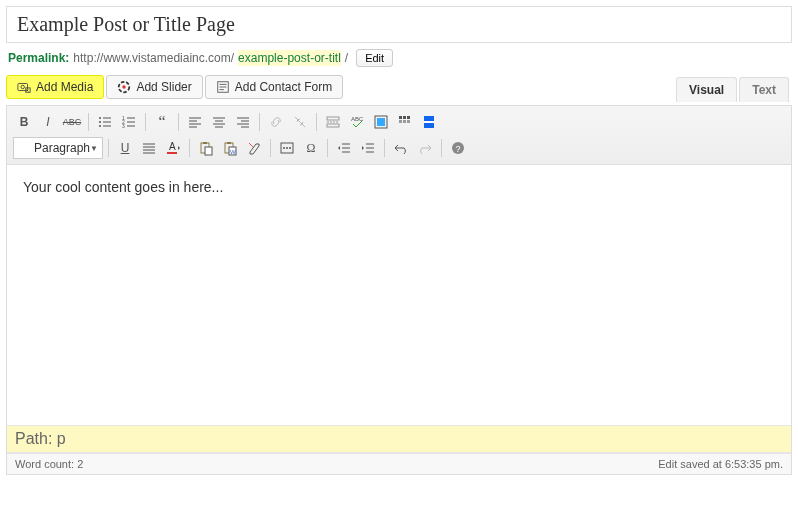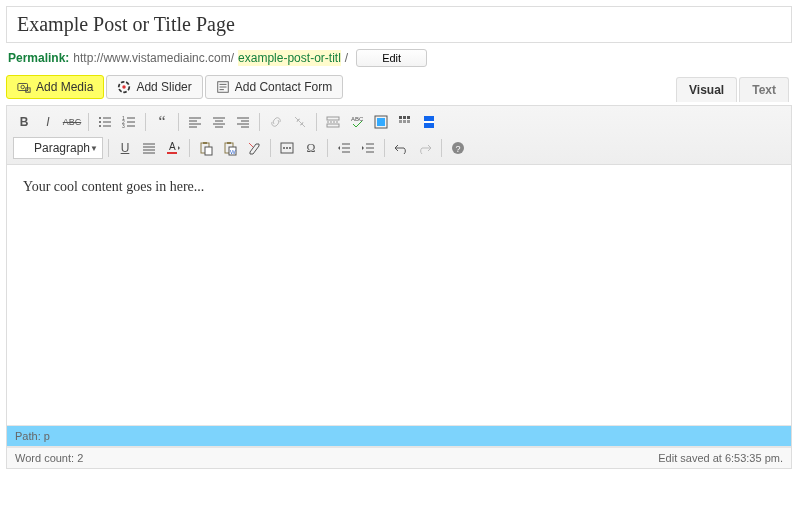--- a/index.html
+++ b/index.html
@@ -2,38 +2,38 @@
 <html><head>
 <meta charset="utf-8">
 <style>
 * { box-sizing: border-box; margin: 0; padding: 0; }
 body { font-family: Arial, sans-serif; font-size: 13px; background: #fff; padding: 6px; width: 798px; }
 .title-input { width: 100%; font-size: 20px; padding: 6px 10px; border: 1px solid #ddd; font-family: Georgia, serif; color: #333; }
 .permalink-row { padding: 6px 0 8px 2px; font-size: 12px; color: #666; display: flex; align-items: center; gap: 4px; }
 .permalink-row strong { color: #15803d; }
 .permalink-row .base { color: #666; }
 .permalink-row .slug { background: #fffbcc; color: #15803d; padding: 1px 0; }
-.permalink-row .edit-btn { border: 1px solid #ccc; background: linear-gradient(#fefefe,#f4f4f4); border-radius: 3px; padding: 2px 25px; font-size: 11px; margin-left: 4px; cursor: pointer; }
+.permalink-row .edit-btn { border: 1px solid #ccc; background: linear-gradient(#fefefe,#f4f4f4); border-radius: 3px; padding: 2px 8px; font-size: 11px; margin-left: 4px; cursor: pointer; }
 .action-buttons { display: flex; gap: 2px; margin-bottom: 6px; }
 .abtn { border: 1px solid #ccc; background: #f8f8f8; border-radius: 3px; padding: 4px 10px; font-size: 12px; display: flex; align-items: center; gap: 5px; cursor: pointer; color: #333; }
 .abtn.highlight { background: #ffff66; border-color: #e6e600; }
 .icon { display: inline-flex; width: 14px; height: 14px; align-items: center; justify-content: center; }
 .editor-wrap { border: 1px solid #ddd; background: #fff; position: relative; }
 .tabs { position: absolute; right: 3px; top: -28px; display: flex; }
 .tab { border: 1px solid #ddd; border-bottom: none; background: #f3f3f3; color: #777; padding: 5px 12px; font-size: 12px; cursor: pointer; margin-left: 2px; border-radius: 3px 3px 0 0; font-weight: bold; }
 .tab.active { background: #f5f5f5; color: #333; }
 .toolbar { background: linear-gradient(#f5f5f5,#eee); border-bottom: 1px solid #ddd; padding: 3px 6px; }
 .toolbar-row { display: flex; align-items: center; gap: 2px; padding: 2px 0; }
 .tb { width: 22px; height: 22px; display: inline-flex; align-items: center; justify-content: center; cursor: pointer; color: #555; font-size: 12px; border-radius: 2px; }
 .tb svg { width: 16px; height: 16px; }
 .sep { width: 1px; height: 18px; background: #ccc; margin: 0 3px; }
 .format-select { border: 1px solid #ccc; background: #fff; padding: 2px 18px 2px 20px; font-size: 12px; color: #333; height: 22px; position: relative; cursor: pointer; display: flex; align-items: center; width: 90px; }
 .format-select:after { content: "▼"; position: absolute; right: 4px; font-size: 8px; color: #555; }
-.content-area { min-height: 260px; padding: 14px 16px; font-family: Liberation Serif, serif; font-size: 14px; color: #333; }
-.status-bar { border-top: 1px solid #e5e5e5; background: #7dd3fc; display: flex; font-size: 11px; color: #666; }
+.content-area { min-height: 260px; padding: 14px 16px; font-family: Liberation Sans, sans-serif; font-size: 14px; color: #333; }
+.status-bar { border-top: 1px solid #e5e5e5; background: #fef9c3; display: flex; font-size: 16px; color: #666; }
 .status-bar > div { padding: 4px 8px; }
 .status-bar .path { border-bottom: 1px solid #e5e5e5; }
 .footer-row { border-top: 1px solid #e5e5e5; background: #f8f8f8; display: flex; justify-content: space-between; font-size: 11px; color: #666; padding: 4px 8px; }
 .tabs-outer { position: relative; height: 0; }
 </style>
 </head>
 <body>
 
 
 

